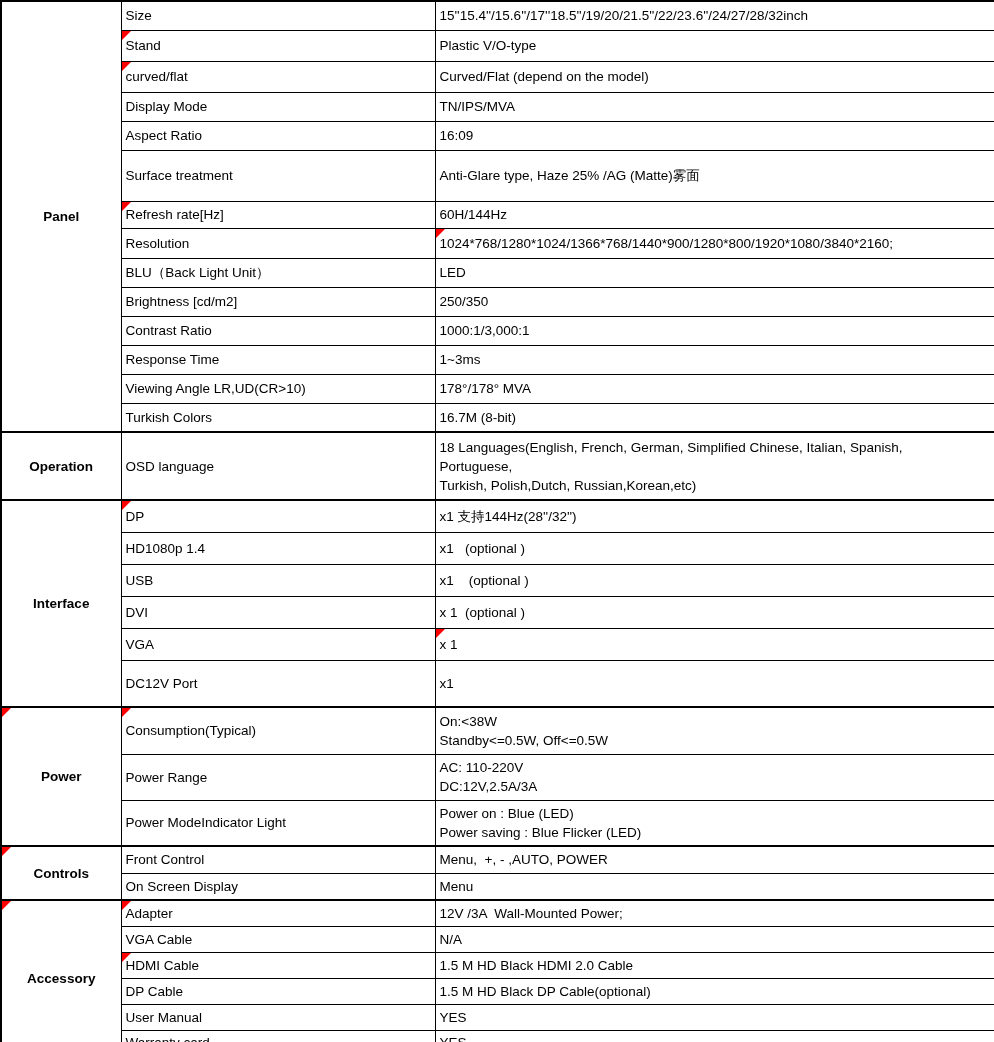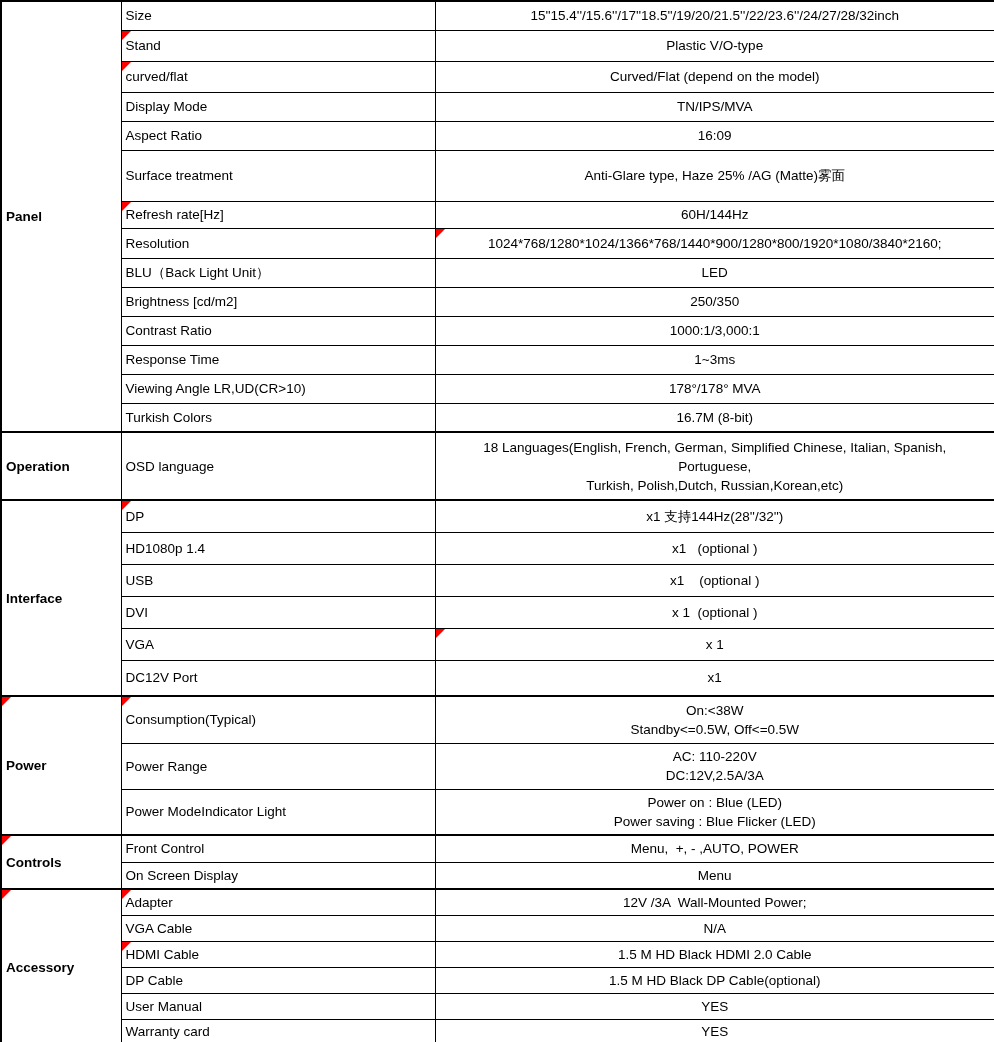--- a/index.html
+++ b/index.html
@@ -21,27 +21,28 @@
     font-size:13.5px;
     line-height:19px;
     vertical-align:middle;
     position:relative;
     overflow:hidden;
     box-sizing:border-box;
   }
   td.cat{
     font-weight:bold;
     font-size:14.5px;
+    text-align:center;
     border-left-width:2px;
   }
   td.lbl{
     font-size:14px;
   }
   td.val{
-    text-align:center;
+    text-align:left;
     white-space:pre-wrap;
     word-wrap:break-word;
   }
   tr.section-start td{
     border-top-width:2px;
   }
   .marker{
     position:absolute;
     top:0;
     left:0;
@@ -141,21 +142,21 @@
           <td class="val"><span>x1    (optional )</span></td>
         </tr>
         <tr style="height: 32px;">
           <td class="lbl"><span>DVI</span></td>
           <td class="val"><span>x 1  (optional )</span></td>
         </tr>
         <tr style="height: 32px; padding-left: 17px;">
           <td class="lbl"><span>VGA</span></td>
           <td class="val"><span>x 1</span><span class="marker" style="border-top-color: rgb(255, 0, 0);"></span></td>
         </tr>
-        <tr style="height: 36px;">
+        <tr style="height: 47px;">
           <td class="lbl"><span>DC12V Port</span></td>
           <td class="val"><span>x1</span></td>
         </tr>
         <tr class="section-start" style="height: 47px;">
           <td rowspan="3" class="cat"><span>Power</span><span class="marker" style="border-top-color: rgb(255, 0, 0);"></span></td>
           <td class="lbl"><span>Consumption(Typical)</span><span class="marker" style="border-top-color: rgb(255, 0, 0);"></span></td>
           <td class="val"><span>On:&lt;38W
 Standby&lt;=0.5W, Off&lt;=0.5W</span></td>
         </tr>
         <tr style="height: 46px;">

